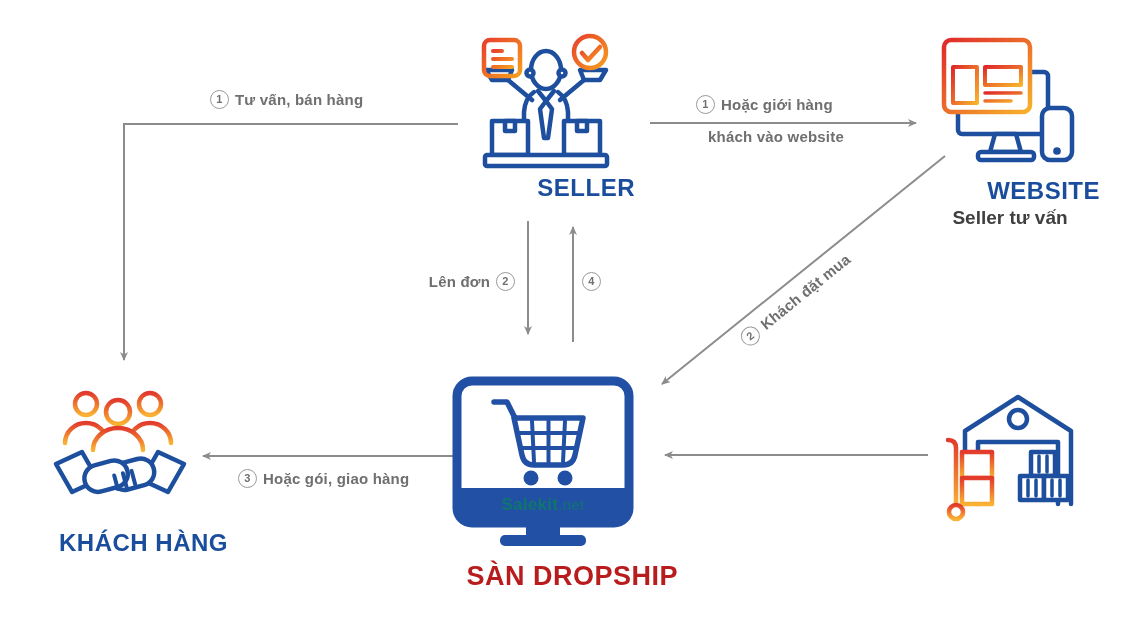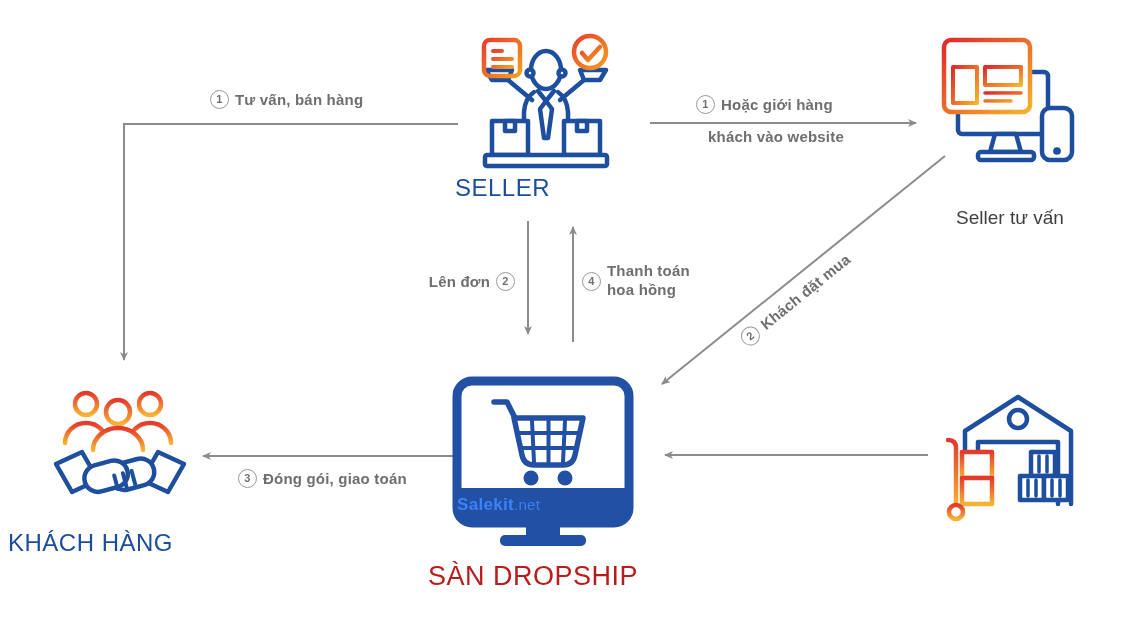--- a/index.html
+++ b/index.html
@@ -13,26 +13,26 @@
     display:flex;align-items:center;gap:6px;
     color:#6f6f6f;font-weight:bold;font-size:15px;letter-spacing:.2px;white-space:nowrap;
   }
   .glabel .txt{white-space:pre-line;}
   .numc{
     flex:0 0 auto;display:inline-flex;align-items:center;justify-content:center;
     width:17px;height:17px;border:1.6px solid #9a9a9a;border-radius:50%;
     font-size:11px;font-weight:bold;color:#6f6f6f;background:#fff;line-height:1;
   }
   .node-label{
-    color:#1a4e9d;font-weight:normal;font-size:24px;letter-spacing:.5px;text-align:left;white-space:nowrap;
-  }
-  .node-sublabel{color:#3f3f3f;font-weight:400;font-size:19px;text-align:center;white-space:nowrap;}
+    color:#1a4e9d;font-weight:bold;font-size:24px;letter-spacing:.5px;text-align:right;white-space:nowrap;
+  }
+  .node-sublabel{color:#3f3f3f;font-weight:700;font-size:19px;text-align:center;white-space:nowrap;}
   .red{color:#b91c1c;font-size:27px;}
   .brand{
-    text-align:left;color:#3b82f6;font-size:17px;font-weight:bold;letter-spacing:.3px;white-space:nowrap;
+    text-align:center;color:#0f766e;font-size:17px;font-weight:bold;letter-spacing:.3px;white-space:nowrap;
   }
   .brand .suffix{font-weight:normal;font-size:15px;opacity:.95;}
   svg{display:block;}
 </style>
 </head>
 <body>
 
 <div id="stage">
 
   <svg class="abs" style="left:0;top:0" width="1140" height="642" viewBox="0 0 1140 642">
@@ -188,20 +188,21 @@
       <path d="M39,64 v26" stroke-width="4"></path>
       <rect x="24" y="90" width="30" height="26" fill="#fff"></rect>
       <path d="M39,90 v26" stroke-width="4"></path>
       <circle cx="18" cy="124" r="7" fill="#fff"></circle>
       <path d="M26,130 L50,130"></path>
     </g>
   </svg>
 
   <div class="abs node-label" style="left:455px;top:174px;width:180px">SELLER</div>
 
+  <div class="abs node-label" style="left:920px;top:177px;width:180px">WEBSITE</div>
   <div class="abs node-sublabel" style="left:920px;top:207px;width:180px">Seller tư vấn</div>
 
   <div class="abs node-label" style="left:8px;top:529px;width:220px">KHÁCH HÀNG</div>
 
   <div class="abs node-label red" style="left:428px;top:561px;width:250px">SÀN DROPSHIP</div>
 
 
   <div class="abs glabel" style="left:210px;top:90px">
     <span class="numc">1</span>
     <span class="txt">Tư vấn, bán hàng</span>
@@ -215,28 +216,26 @@
     <span class="txt">khách vào website</span>
   </div>
 
   <div class="abs glabel" style="left:420px;top:272px;width:95px;justify-content:flex-end">
     <span class="txt">Lên đơn</span>
     <span class="numc">2</span>
   </div>
 
   <div class="abs glabel" style="left:582px;top:262px;align-items:flex-start">
     <span class="numc" style="margin-top:10px">4</span>
-    <span class="txt" style="line-height:1.25">Thanh toán
-hoa hồng</span>
   </div>
 
   <div class="abs glabel" style="left:728px;top:290px;transform:rotate(-39deg)">
     <span class="numc">2</span>
     <span class="txt">Khách đặt mua</span>
   </div>
 
   <div class="abs glabel" style="left:238px;top:469px">
     <span class="numc">3</span>
-    <span class="txt">Đóng gói, giao toán</span>
+    <span class="txt">Hoặc gói, giao hàng</span>
   </div>
 
 
 </div>
 
 </body></html>

